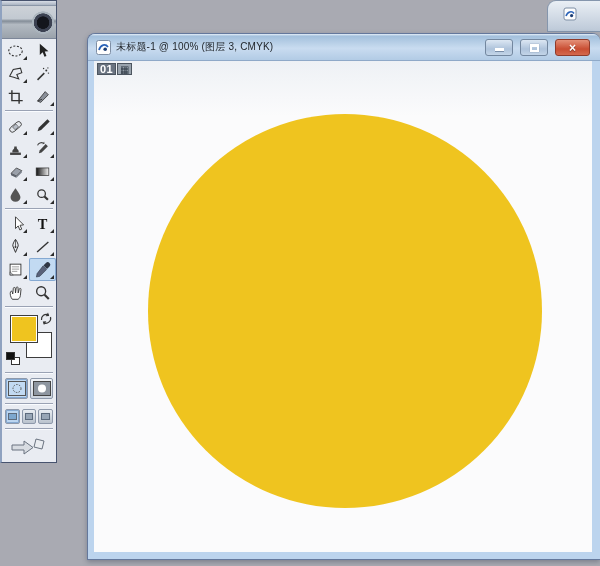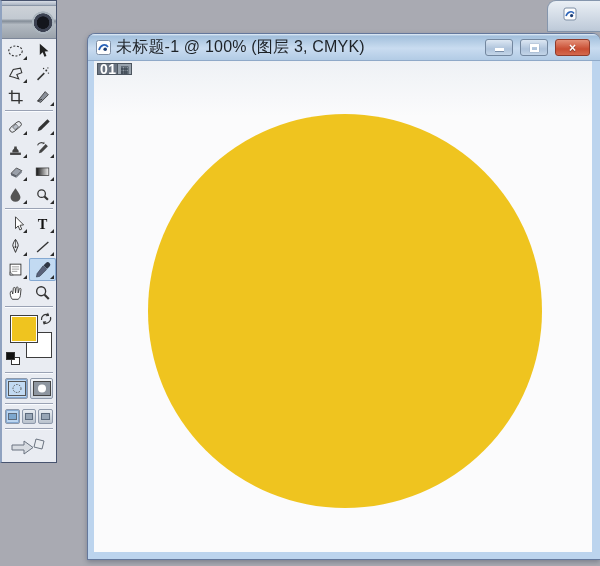--- a/index.html
+++ b/index.html
@@ -52,34 +52,34 @@
   .frag-icon { position:absolute; left:15px; top:6px; width:14px; height:14px; }
 
   
   .doc-window { position:absolute; left:87px; top:33px; width:513px; height:527px;
     background:#BCD4EE; border:1px solid #64789c; border-right:none; border-radius:8px 8px 0 0;
     box-shadow:0 2px 5px rgba(40,50,70,.35); }
   .titlebar { position:relative; height:27px; border-radius:7px 7px 0 0; cursor:default;
     background:linear-gradient(180deg,#E7F0FA 0%,#A3C0DC 8%,#C9DCF0 55%,#B2CBE5 100%);
     border-bottom:1px solid #8FA9C8; display:flex; align-items:center; }
   .doc-icon { width:15px; height:15px; margin:0 5px 0 8px; flex:0 0 auto; }
-  .title-text { font-size:16px; color:#1d2227; white-space:nowrap; letter-spacing:0.2px; }
+  .title-text { font-size:10px; color:#1d2227; white-space:nowrap; letter-spacing:0.2px; }
   .win-btns { position:absolute; right:10px; top:5px; display:flex; gap:7px; }
   .wbtn { width:28px; height:17px; border:1px solid #73879f; border-radius:3px; cursor:pointer;
     background:linear-gradient(180deg,#DCE7F3,#AEC3DB 60%,#C3D5E8); position:relative;
     display:flex; align-items:center; justify-content:center; }
   .wbtn.close { width:35px; border-color:#8F3B2B; background:linear-gradient(180deg,#E49078,#C94E33 60%,#D4694E);
     color:#fff; font-size:12px; font-weight:bold; line-height:1; text-shadow:0 1px 1px rgba(0,0,0,.4); }
   .glyph-min { position:absolute; left:9px; bottom:4px; width:9px; height:3px; background:#fff; box-shadow:0 1px 0 rgba(60,80,110,.5); }
   .glyph-max { width:9px; height:8px; border:2px solid #fff; border-top-width:3px; box-shadow:0 0 1px rgba(60,80,110,.6); }
 
   .canvas { position:relative; margin:0 8px 0 6px; height:491px; overflow:hidden; cursor:crosshair;
     background:linear-gradient(180deg,#eef1f5 0px,#fbfbfc 55px); }
   .badge { position:absolute; top:2px; height:12px; padding:0 2px; display:flex; align-items:center; justify-content:center;
-    font-size:14px; border:1px solid #4c555f; }
+    font-size:11px; border:1px solid #4c555f; }
   .badge-step { left:3px; background:#6a7380; color:#fff; font-weight:bold; letter-spacing:.5px; }
   .badge-grid { left:23px; background:#99a3ad; color:#2e3944; font-size:10px; }
   .circle { position:absolute; left:54px; top:53px; width:394px; height:394px; border-radius:50%; }
 </style>
 </head>
 <body>
 
 <div class="workspace" style="background: rgb(169, 170, 178);">
 
   <div class="fragment">

